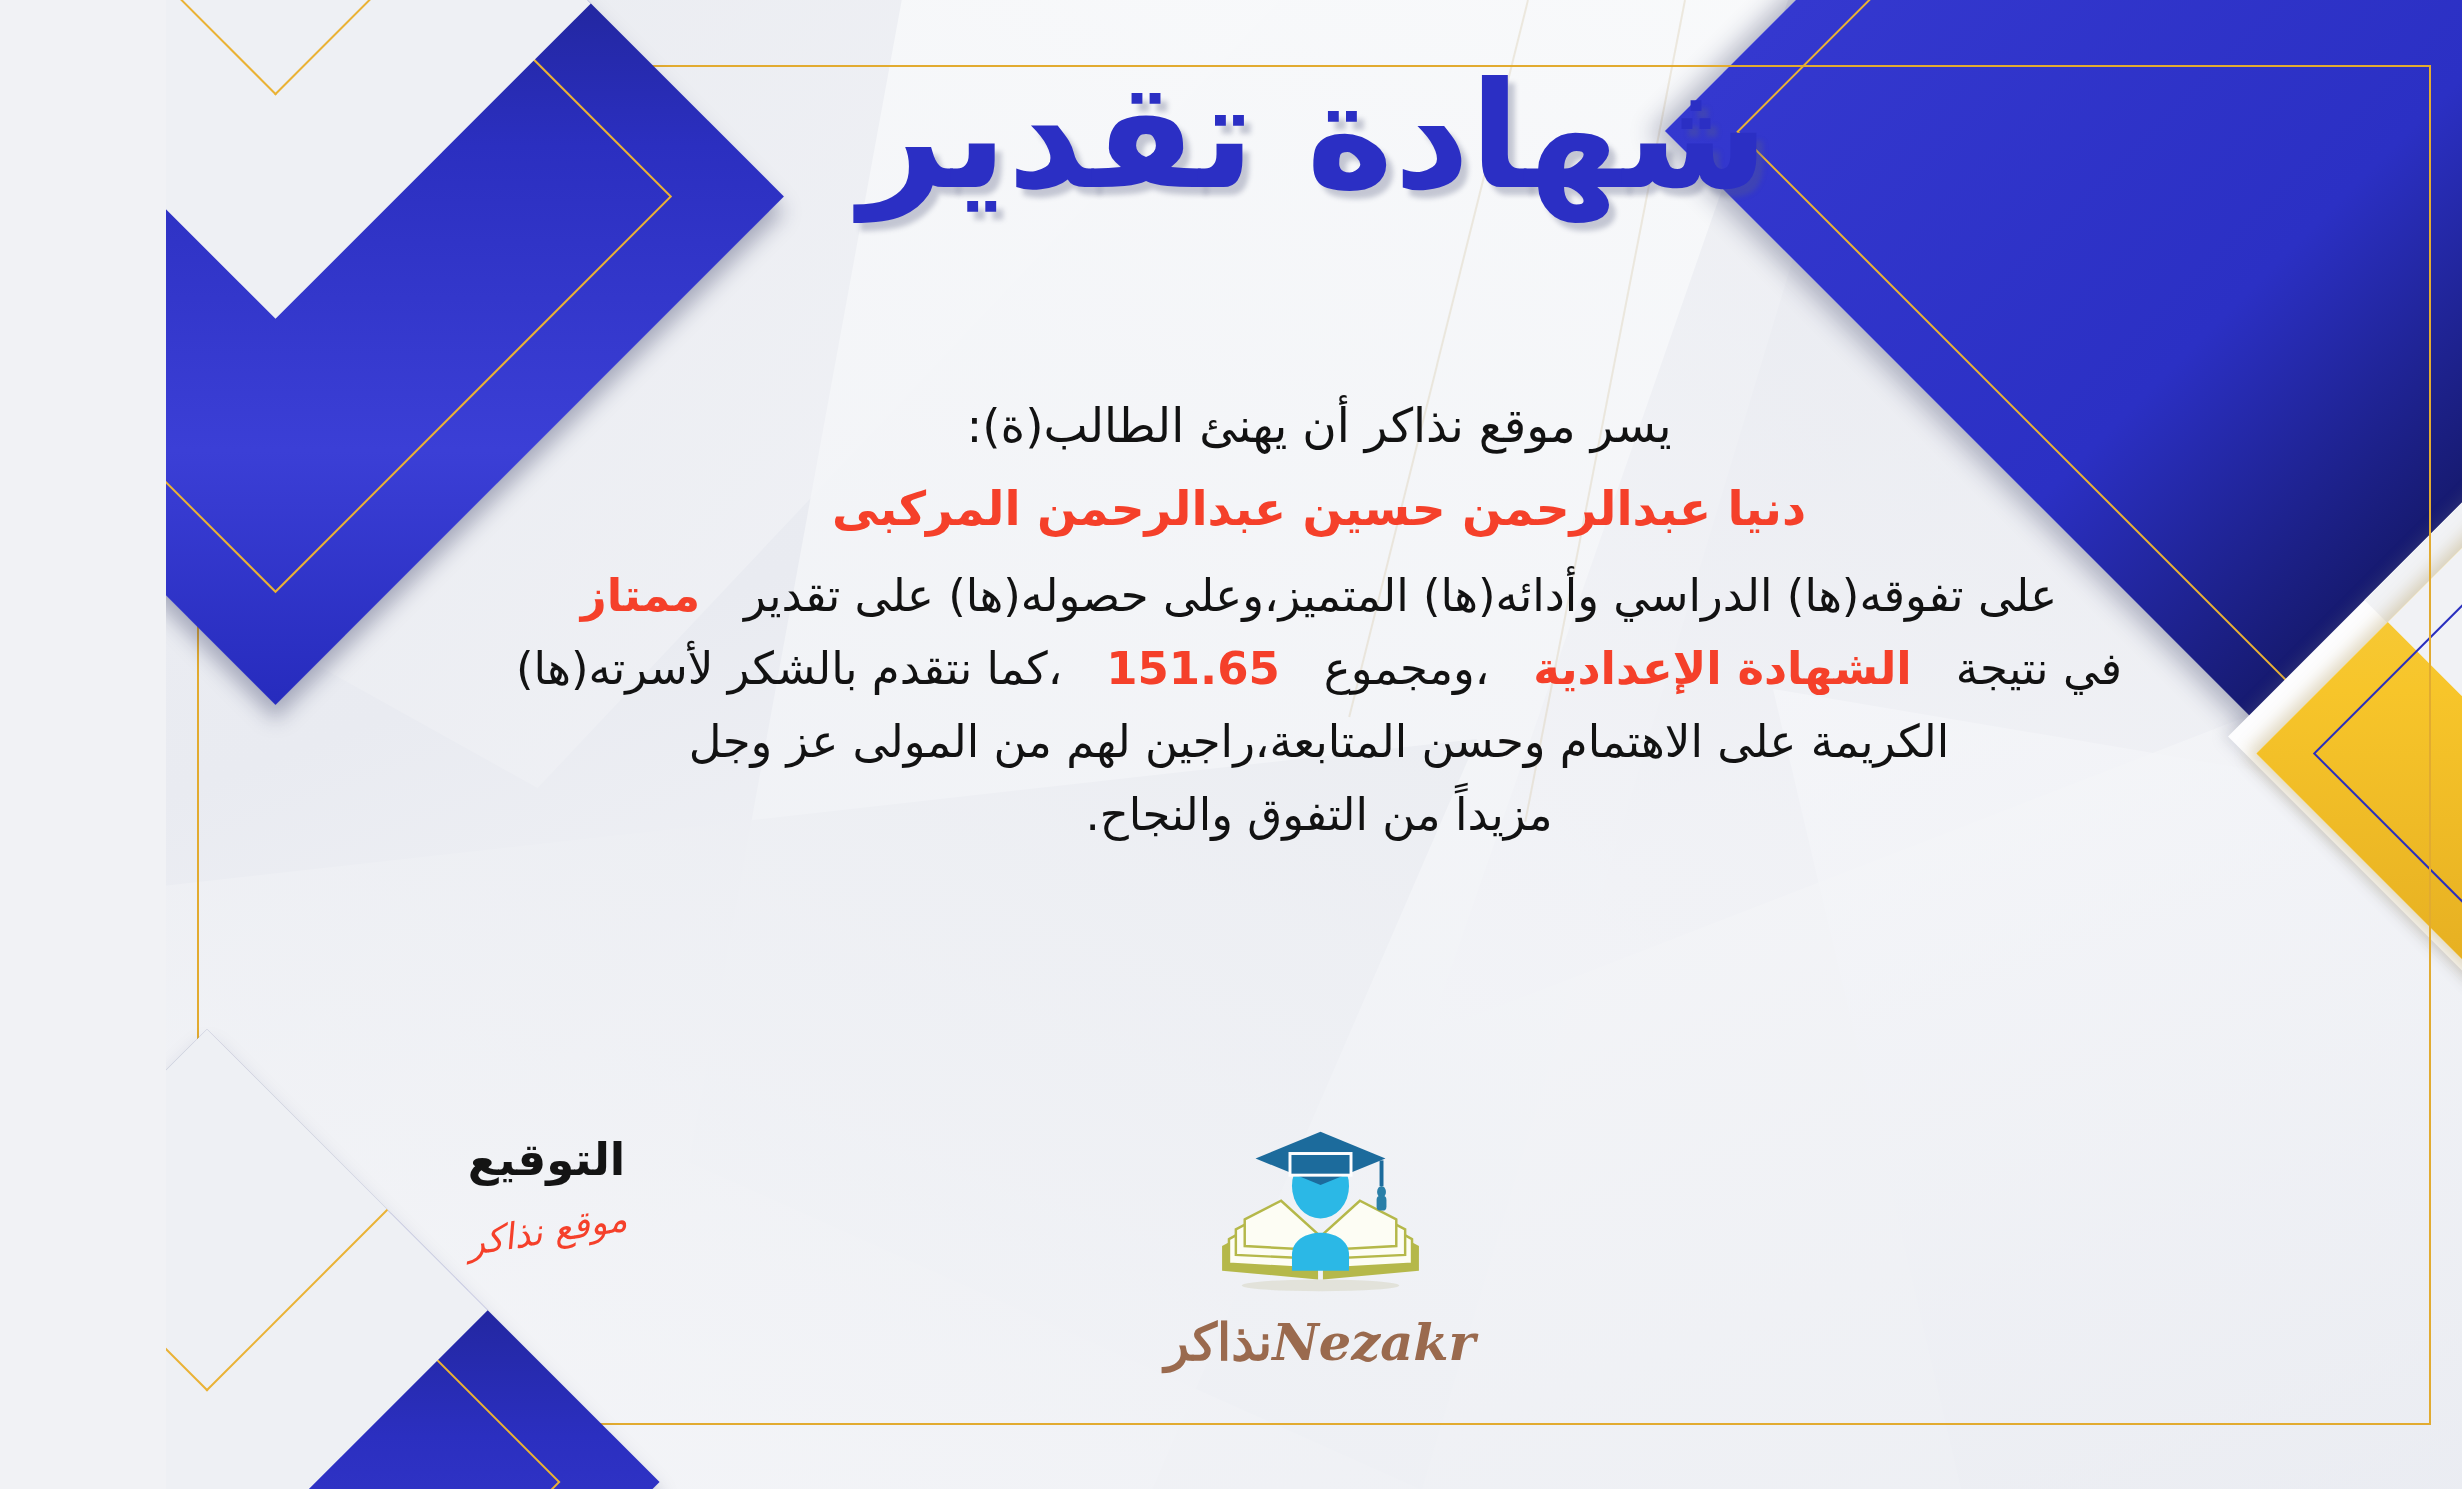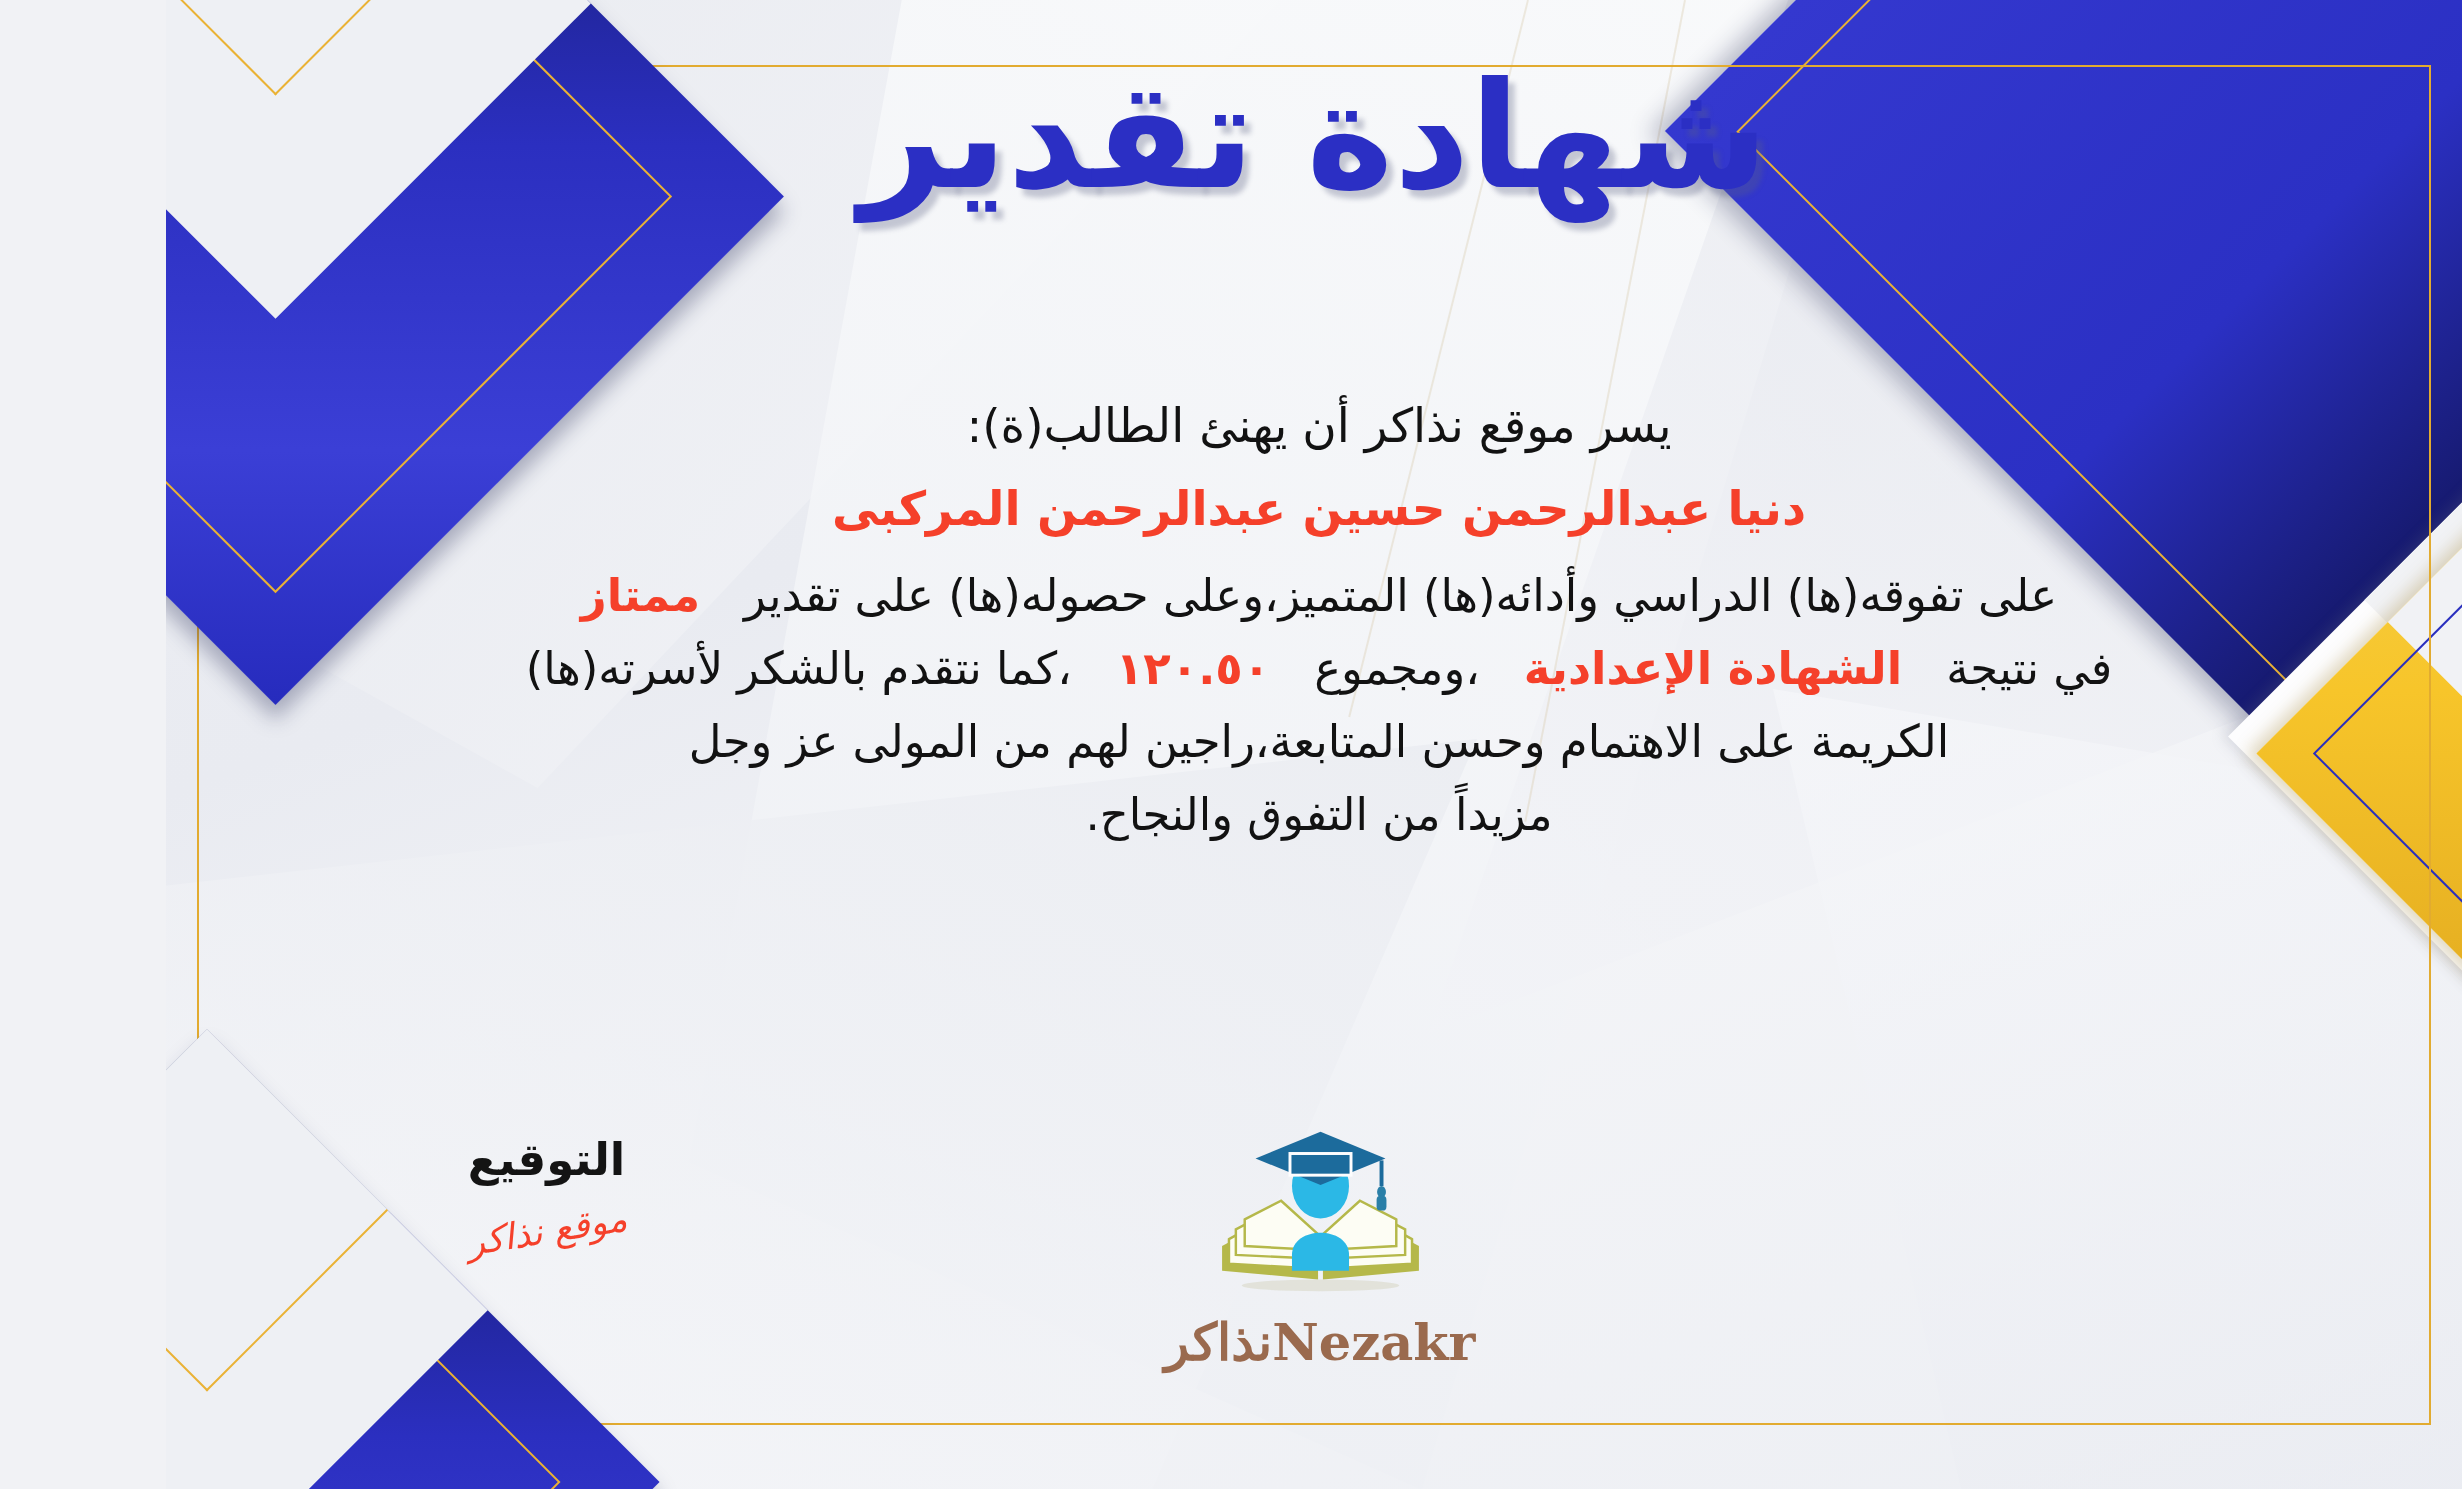--- a/index.html
+++ b/index.html
@@ -98,21 +98,21 @@
   .sig-label{font-size:45px;color:#141414;font-weight:600;}
   .sig-mark{margin-top:23.6px;font-size:36px;color:#f5402a;
             font-family:"DejaVu Serif","Liberation Serif",serif;
             font-style:italic;transform:rotate(-9deg);display:inline-block;}
 
   
   .logo{position:absolute;left:1133px;top:1123px;width:374px;text-align:center;}
   .logo svg{display:block;margin:0 auto;}
   .logo-text{margin-top:2px;font-size:51px;font-weight:bold;color:#9a6a4e;
              font-family:"DejaVu Serif","Liberation Serif",serif;white-space:nowrap;}
-  .logo-text .lat{}
+  .logo-text .lat{font-style:italic;}
 </style>
 </head>
 <body>
 
 <div class="bg">
   <div class="facet f1"></div>
   <div class="facet f2"></div>
   <div class="facet f3"></div>
   <div class="facet f4"></div>
   <div class="facet f5"></div>
@@ -150,21 +150,21 @@
   <div class="title">شهادة تقدير</div>
 
   <div class="body-wrap">
 
     <div class="line">يسر موقع نذاكر أن يهنئ الطالب(ة):</div>
 
     <div class="name">دنيا عبدالرحمن حسين عبدالرحمن المركبى</div>
 
     <p class="para">
       <span>على تفوقه(ها) الدراسي وأدائه(ها) المتميز،وعلى حصوله(ها) على تقدير</span><span class="sp"></span><span class="hl">ممتاز</span><br>
-      <span>في نتيجة</span><span class="sp"></span><span class="hl">الشهادة الإعدادية</span><span class="sp"></span><span>،ومجموع</span><span class="sp"></span><span class="hl">١٢٠.٥٠</span><span class="sp"></span><span>،كما نتقدم بالشكر لأسرته(ها)</span><br>
+      <span>في نتيجة</span><span class="sp"></span><span class="hl">الشهادة الإعدادية</span><span class="sp"></span><span>،ومجموع</span><span class="sp"></span><span class="hl">151.65</span><span class="sp"></span><span>،كما نتقدم بالشكر لأسرته(ها)</span><br>
       <span>الكريمة على الاهتمام وحسن المتابعة،راجين لهم من المولى عز وجل</span><br>
       <span>مزيداً من التفوق والنجاح.</span>
     </p>
   </div>
 
   <div class="sig">
     <div class="sig-label">التوقيع</div>
     <div class="sig-mark">موقع نذاكر</div>
   </div>
 

